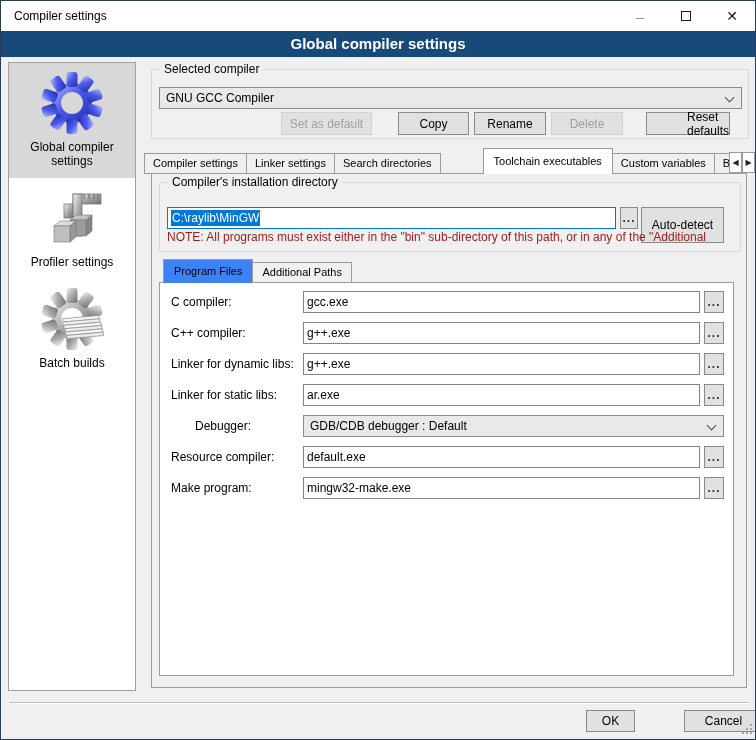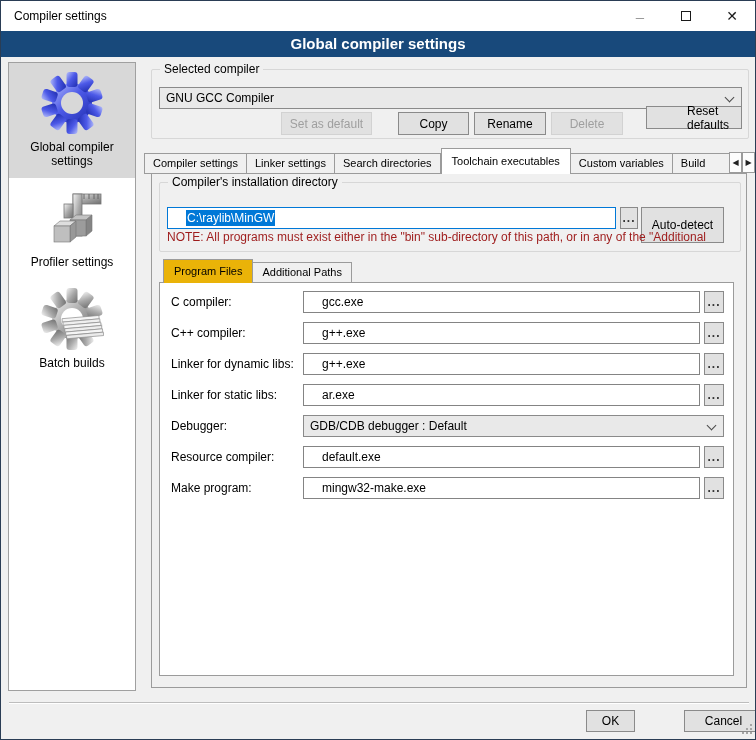--- a/index.html
+++ b/index.html
@@ -48,42 +48,42 @@
   .btn.disabled { border-color:#d2d2d2; color:#9f9f9f; }
   .btn.small { height:22px; font-weight:bold; color:#333; letter-spacing:1px; }
 
   
   .tabstrip { position:absolute; left:143px; top:147px; width:585px; height:26px;
               display:flex; align-items:flex-end; overflow:hidden; }
   .tab { flex:0 0 auto; height:21px; border:1px solid #9b9b9b; border-left-width:0;
          background:#f0f0f0; padding:3px 8px 0; white-space:nowrap; font-size:11px; }
   .tab:first-child { border-left-width:1px; }
   .tab.active { height:26px; background:#fff; border-left-width:1px; border-bottom:none;
-                padding:6px 10px 0; position:relative; z-index:3; }
+                padding:6px 10px 0; position:relative; z-index:3;margin-left:42px; }
   .tabscroll { position:absolute; top:151px; width:13px; height:21px; background:#fdfdfd;
                border:1px solid #9b9b9b; font-size:8px; display:flex; align-items:center;
                justify-content:center; color:#222; }
 
   .tabpanel { position:absolute; left:150px; top:172px; width:596px; height:515px;
               background:#f0f0f0; border:1px solid #9b9b9b; z-index:1; }
 
   
   .textbox { position:absolute; height:22px; background:#fff; border:1px solid #848484;
-             display:flex; align-items:center; padding:0 18px; overflow:hidden; white-space:nowrap; }
+             display:flex; align-items:center; padding:0 3px; overflow:hidden; white-space:nowrap; }
   .textbox.focused { border-color:#0078d7; }
   .seltext { background:#0078d7; color:#fff; padding:1px 1px; }
   .note { position:absolute; color:#9e1b1b; white-space:nowrap; overflow:hidden; }
 
   
   .subtabstrip { position:absolute; left:162px; top:258px; height:24px; display:flex;
                  align-items:flex-end; z-index:3; }
   .subtab { flex:0 0 auto; height:21px; border:1px solid #9b9b9b; border-left-width:0;
             background:#f0f0f0; padding:3px 9px 0; white-space:nowrap; font-size:11px; }
   .subtab:first-child { border-left-width:1px; }
-  .subtab.active { height:24px; background:#eab308; border-left-width:1px; border-bottom:none;
+  .subtab.active { height:24px; background:#3b82f6; border-left-width:1px; border-bottom:none;
                    padding:5px 10px 0; }
   .subpanel { position:absolute; left:158px; top:281px; width:575px; height:394px;
               background:#fff; border:1px solid #9b9b9b; z-index:2; }
 
   .frow-label { position:absolute; left:170px; z-index:4; }
   .frow-input { position:absolute; left:302px; width:397px; height:22px; z-index:4; }
   .frow-browse { position:absolute; left:703px; width:20px; z-index:4; }
   .frow-combo { position:absolute; left:302px; width:421px; z-index:4; }
 
   
@@ -192,21 +192,21 @@
   </div>
   <div class="btn" style="left:397px; top:111px; width:71px;">
     <span>Copy</span>
   </div>
   <div class="btn" style="left:473px; top:111px; width:72px;">
     <span>Rename</span>
   </div>
   <div class="btn disabled" style="left:550px; top:111px; width:72px;">
     <span>Delete</span>
   </div>
-  <div class="btn" style="left:645px; top:105px; width:96px;padding-left:40px;">
+  <div class="btn" style="left:645px; top:111px; width:84px;padding-left:40px;">
     <span>Reset defaults</span>
   </div>
 
   <div class="tabstrip">
     <div class="tab"><span>Compiler settings</span></div>
     <div class="tab"><span>Linker settings</span></div>
     <div class="tab"><span>Search directories</span></div>
     <div class="tab active"><span>Toolchain executables</span></div>
     <div class="tab"><span>Custom variables</span></div>
     <div class="tab" style="width:62px;"><span>Build</span></div>
@@ -265,21 +265,21 @@
     </div>
 
   <div class="frow-label" style="top:387px;">Linker for static libs:</div>
   <div class="textbox frow-input" style="top:383px;">
       <span>ar.exe</span>
     </div>
   <div class="btn small frow-browse" style="top:383px;">
       <span>...</span>
     </div>
 
-  <div class="frow-label" style="top:418px;">Debugger:</div>
+  <div class="frow-label" style="top:418px;margin-left:24px;">Debugger:</div>
   <div class="combo frow-combo" style="top:414px;">
     <span>GDB/CDB debugger : Default</span>
     <span class="chev"></span>
   </div>
 
   <div class="frow-label" style="top:449px;">Resource compiler:</div>
   <div class="textbox frow-input" style="top:445px;">
       <span>default.exe</span>
     </div>
   <div class="btn small frow-browse" style="top:445px;">

